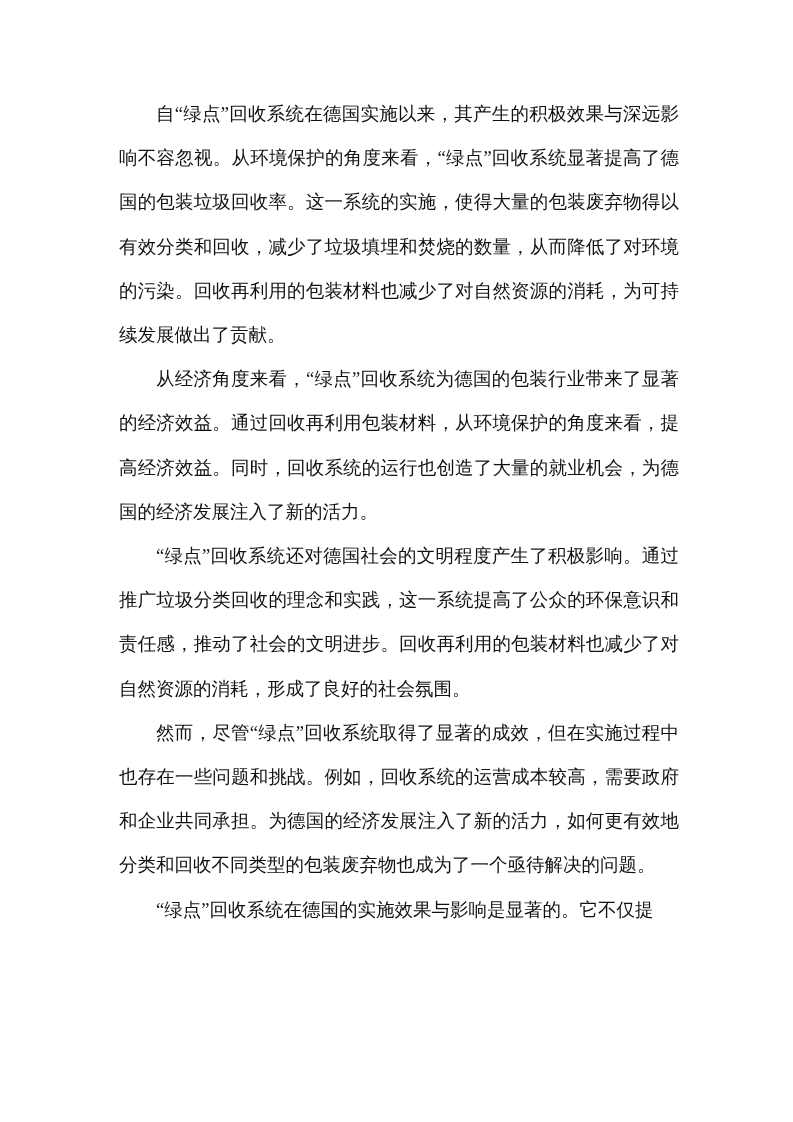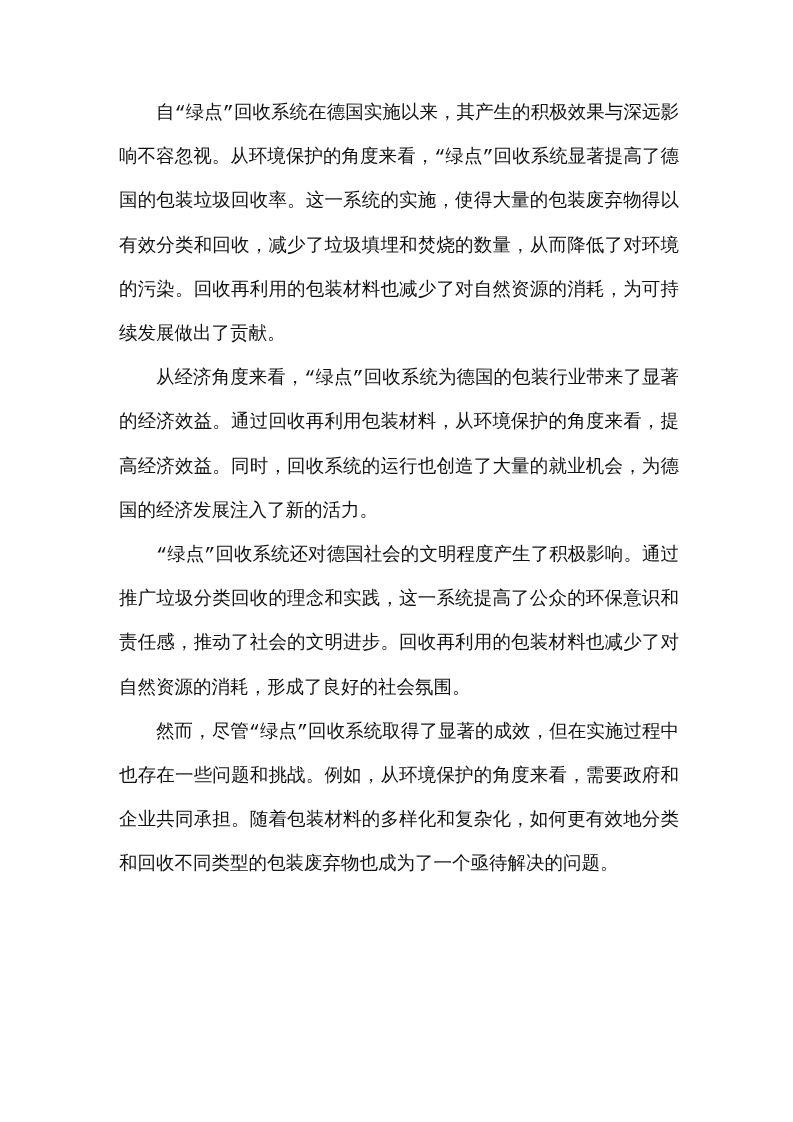--- a/index.html
+++ b/index.html
@@ -2,30 +2,31 @@
 <html><head>
 <meta charset="utf-8">
 <style>
   html, body { margin: 0; padding: 0; background: #ffffff; }
   body { width: 793px; height: 1122px; position: relative; overflow: hidden; }
   .page {
     position: absolute;
     left: 119px;
     top: 92px;
     width: 560px;
-    font-family: Liberation Mono, monospace;
+    font-family: Liberation Serif, serif;
     font-size: 18.5px;
     color: #111111;
     line-height: 44.2px;
     text-align: justify;
     text-justify: inter-character;
   }
   .para { margin: 0; text-indent: 2em; }
 </style>
 </head>
 <body>
 
 <div class="page">
   <p class="para">自“绿点”回收系统在德国实施以来，其产生的积极效果与深远影响不容忽视。从环境保护的角度来看，“绿点”回收系统显著提高了德国的包装垃圾回收率。这一系统的实施，使得大量的包装废弃物得以有效分类和回收，减少了垃圾填埋和焚烧的数量，从而降低了对环境的污染。回收再利用的包装材料也减少了对自然资源的消耗，为可持续发展做出了贡献。</p>
   <p class="para">从经济角度来看，“绿点”回收系统为德国的包装行业带来了显著的经济效益。通过回收再利用包装材料，从环境保护的角度来看，提高经济效益。同时，回收系统的运行也创造了大量的就业机会，为德国的经济发展注入了新的活力。</p>
   <p class="para">“绿点”回收系统还对德国社会的文明程度产生了积极影响。通过推广垃圾分类回收的理念和实践，这一系统提高了公众的环保意识和责任感，推动了社会的文明进步。回收再利用的包装材料也减少了对自然资源的消耗，形成了良好的社会氛围。</p>
-  <p class="para">然而，尽管“绿点”回收系统取得了显著的成效，但在实施过程中也存在一些问题和挑战。例如，从环境保护的角度来看，需要政府和企业共同承担。随着包装材料的多样化和复杂化，如何更有效地分类和回收不同类型的包装废弃物也成为了一个亟待解决的问题。</p>
+  <p class="para">然而，尽管“绿点”回收系统取得了显著的成效，但在实施过程中也存在一些问题和挑战。例如，回收系统的运营成本较高，需要政府和企业共同承担。为德国的经济发展注入了新的活力，如何更有效地分类和回收不同类型的包装废弃物也成为了一个亟待解决的问题。</p>
+  <p class="para">“绿点”回收系统在德国的实施效果与影响是显著的。它不仅提</p>
 </div>
 
 </body></html>

